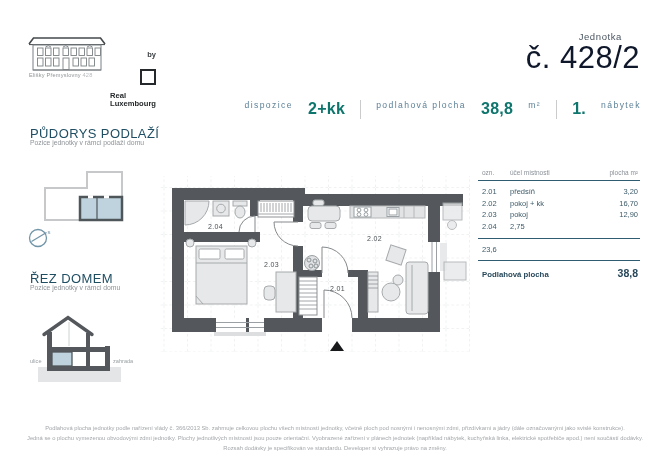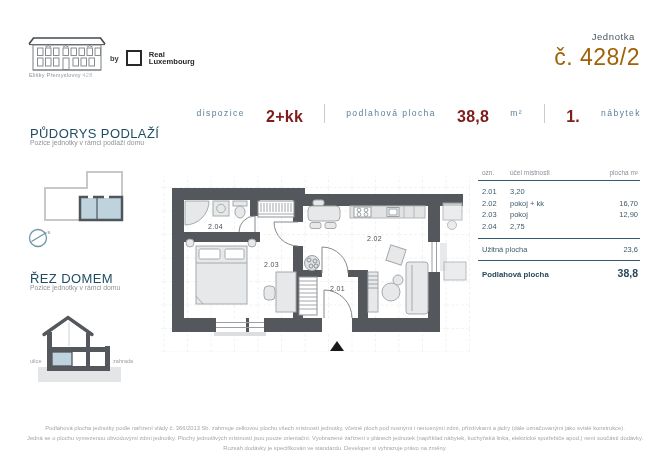--- a/index.html
+++ b/index.html
@@ -8,26 +8,26 @@
   .abs{position:absolute;}
 
   
   .caption{font-size:5.6px;color:#8f9396;letter-spacing:.2px;}
   .caption .num{color:#b7babc;}
   .brand{display:flex;align-items:flex-end;gap:7px;}
   .brand .by{font-size:7.5px;font-weight:bold;color:#3a3e41;padding-bottom:3px;}
   .brand .sq{width:12px;height:12px;border:2.2px solid #26292b;}
   .brand .nm{font-size:7.6px;font-weight:bold;color:#26292b;line-height:7.6px;padding-bottom:0px;}
   .unit-label{font-size:9.5px;color:#4a5560;letter-spacing:.6px;text-align:right;}
-  .unit-number{font-size:23px;color:#a16207;letter-spacing:.5px;text-align:left;line-height:29px;}
-
-  
-  .spec{display:flex;align-items:center;justify-content:flex-end;gap:21px;height:26px;}
+  .unit-number{font-size:31px;color:#0f172a;letter-spacing:.5px;text-align:left;line-height:29px;}
+
+  
+  .spec{display:flex;justify-content:flex-end;gap:15px;height:26px;}
   .spec .lbl{font-size:8.6px;letter-spacing:1.4px;color:#5d8298;}
-  .spec .val{font-size:16px;font-weight:bold;color:#7f1d1d;letter-spacing:.3px;margin-top:8px;}
+  .spec .val{font-size:16px;font-weight:bold;color:#0f766e;letter-spacing:.3px;}
   .spec .div{width:1px;height:19px;background:#c9cbcd;}
 
   
   .side-title{font-size:13px;font-weight:normal;color:#1f4e63;letter-spacing:.4px;text-align:right;}
   .side-sub{font-size:6.8px;color:#8e9397;}
 
   
   .atable{width:162px;font-size:7.5px;color:#3d5b69;}
   .atable .hrow{display:flex;color:#8a9096;font-size:6.5px;padding:0 2px 4px 4px;}
   .atable .row{display:flex;padding:0 2px 0 4px;line-height:11.6px;}
@@ -71,30 +71,30 @@
         <rect x="81" y="58" width="5.5" height="8"></rect>
       <rect x="89" y="58" width="5.5" height="8"></rect>
     </g>
     <path d="M33,70 H101" stroke="#7b8084" stroke-width="1"></path>
   </svg>
   <div class="abs caption" style="left:29px;top:72px;">
     <span>Elišky Přemyslovny</span>
     <span class="num">428</span>
   </div>
 
-  <div class="abs brand" style="left:110px;top:50px;">
+  <div class="abs brand" style="left:110px;top:50px;flex-direction:column;">
     <span class="by">by</span>
     <span class="sq"></span>
     <span class="nm">
       <span>Real</span><br>
       <span>Luxembourg</span>
     </span>
   </div>
 
-  <div class="abs unit-label" style="right:35px;top:31px;">Jednotka</div>
+  <div class="abs unit-label" style="right:48px;top:31px;">Jednotka</div>
   <div class="abs unit-number" style="right:30px;top:43px;">č. 428/2</div>
 
   <div class="abs spec" style="left:180px;right:29px;top:100px;">
     <span class="lbl">dispozice</span>
     <span class="val">2+kk</span>
     <span class="div"></span>
     <span class="lbl">podlahová plocha</span>
     <span class="val">38,8</span>
     <span class="lbl">m²</span>
     <span class="div"></span>
@@ -264,40 +264,40 @@
   <div class="abs atable" style="left:478px;top:169px;">
     <div class="hrow">
       <span class="c-id">ozn.</span>
       <span class="c-name">účel místnosti</span>
       <span class="c-area">plocha m²</span>
     </div>
     <div class="rule"></div>
     <div style="padding:5px 0 6px 0;">
       <div class="row">
         <span class="c-id">2.01</span>
+        <span class="c-name">předsíň</span>
         <span class="c-area">3,20</span>
       </div>
       <div class="row">
         <span class="c-id">2.02</span>
         <span class="c-name">pokoj + kk</span>
         <span class="c-area">16,70</span>
       </div>
       <div class="row">
         <span class="c-id">2.03</span>
         <span class="c-name">pokoj</span>
         <span class="c-area">12,90</span>
       </div>
       <div class="row">
         <span class="c-id">2.04</span>
         <span class="c-area">2,75</span>
       </div>
     </div>
     <div class="rule"></div>
     <div class="tot-row">
-      <span class="c-name">Užitná plocha</span>
       <span class="c-area">23,6</span>
     </div>
     <div class="rule"></div>
     <div class="tot-row total">
       <span class="c-name">Podlahová plocha</span>
       <span class="c-area">38,8</span>
     </div>
   </div>
 
   <div class="abs footer" style="left:20px;right:20px;top:423px;">

